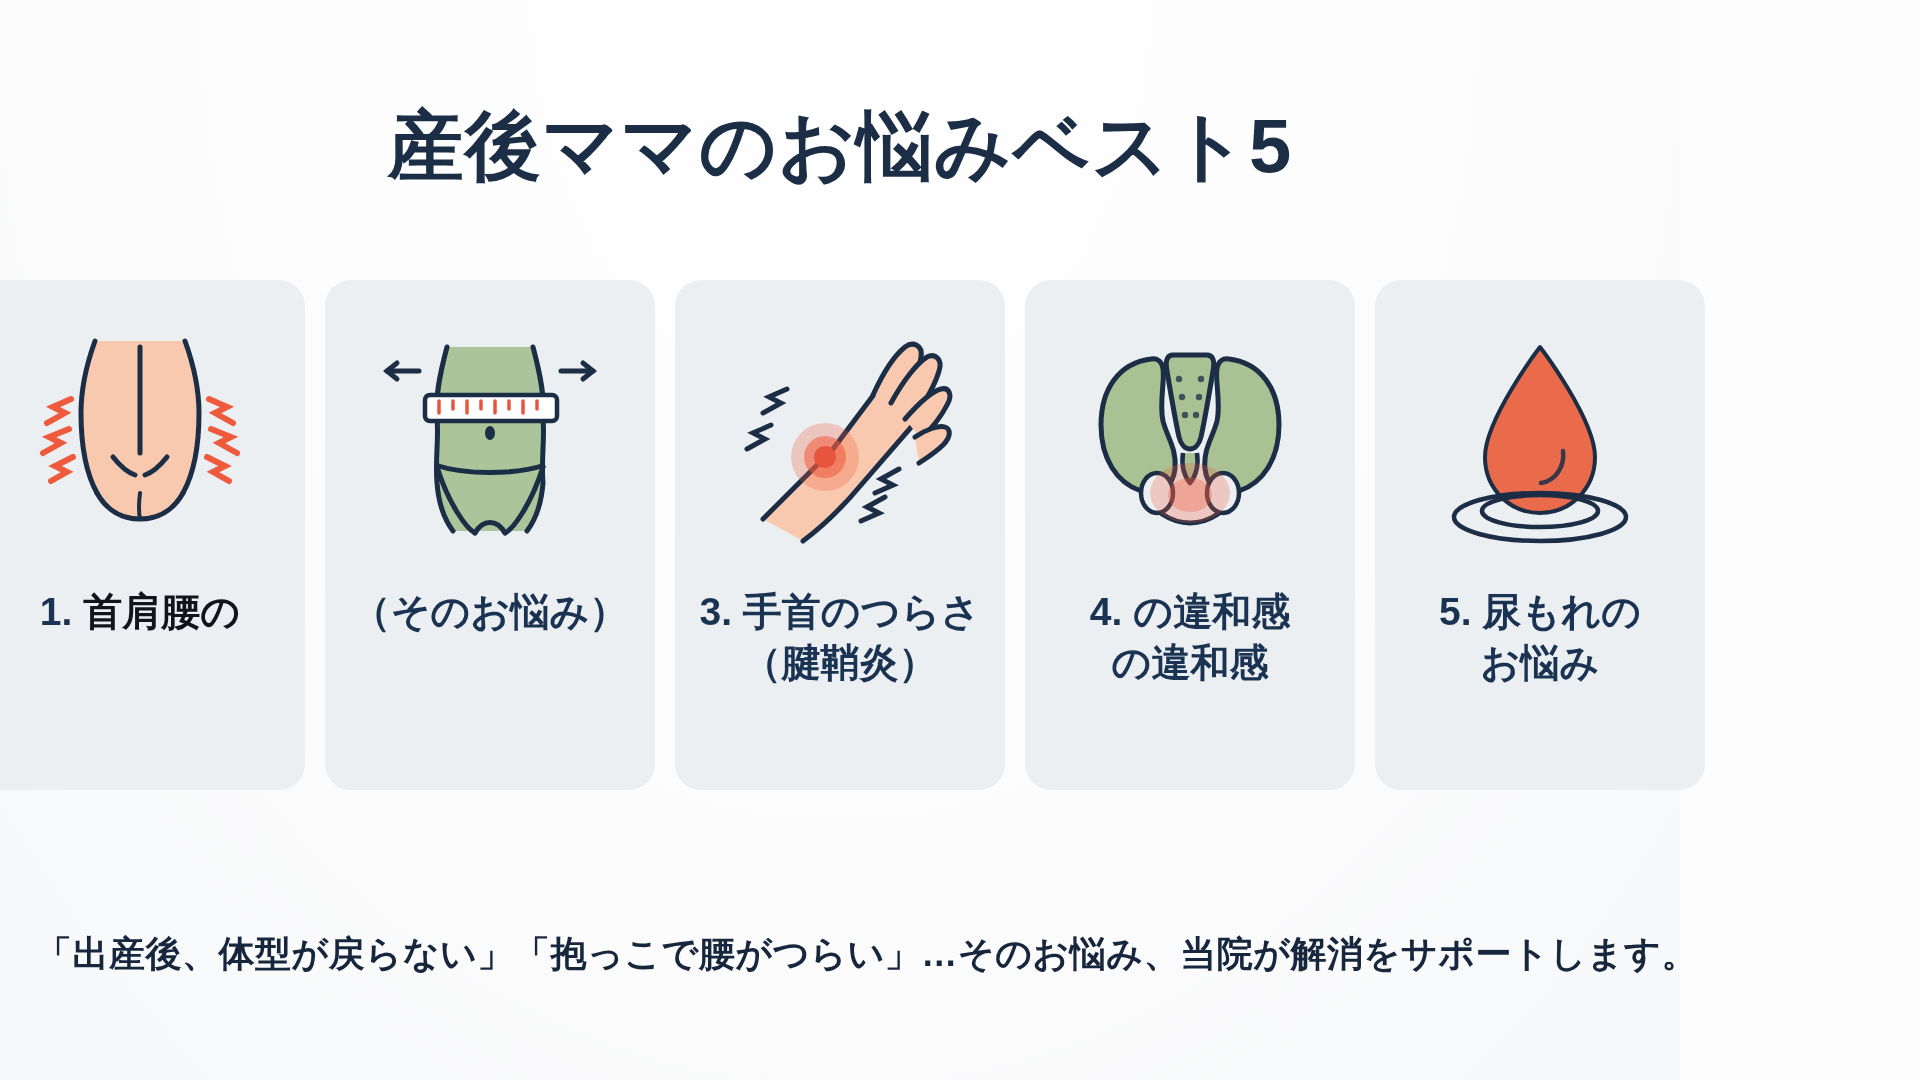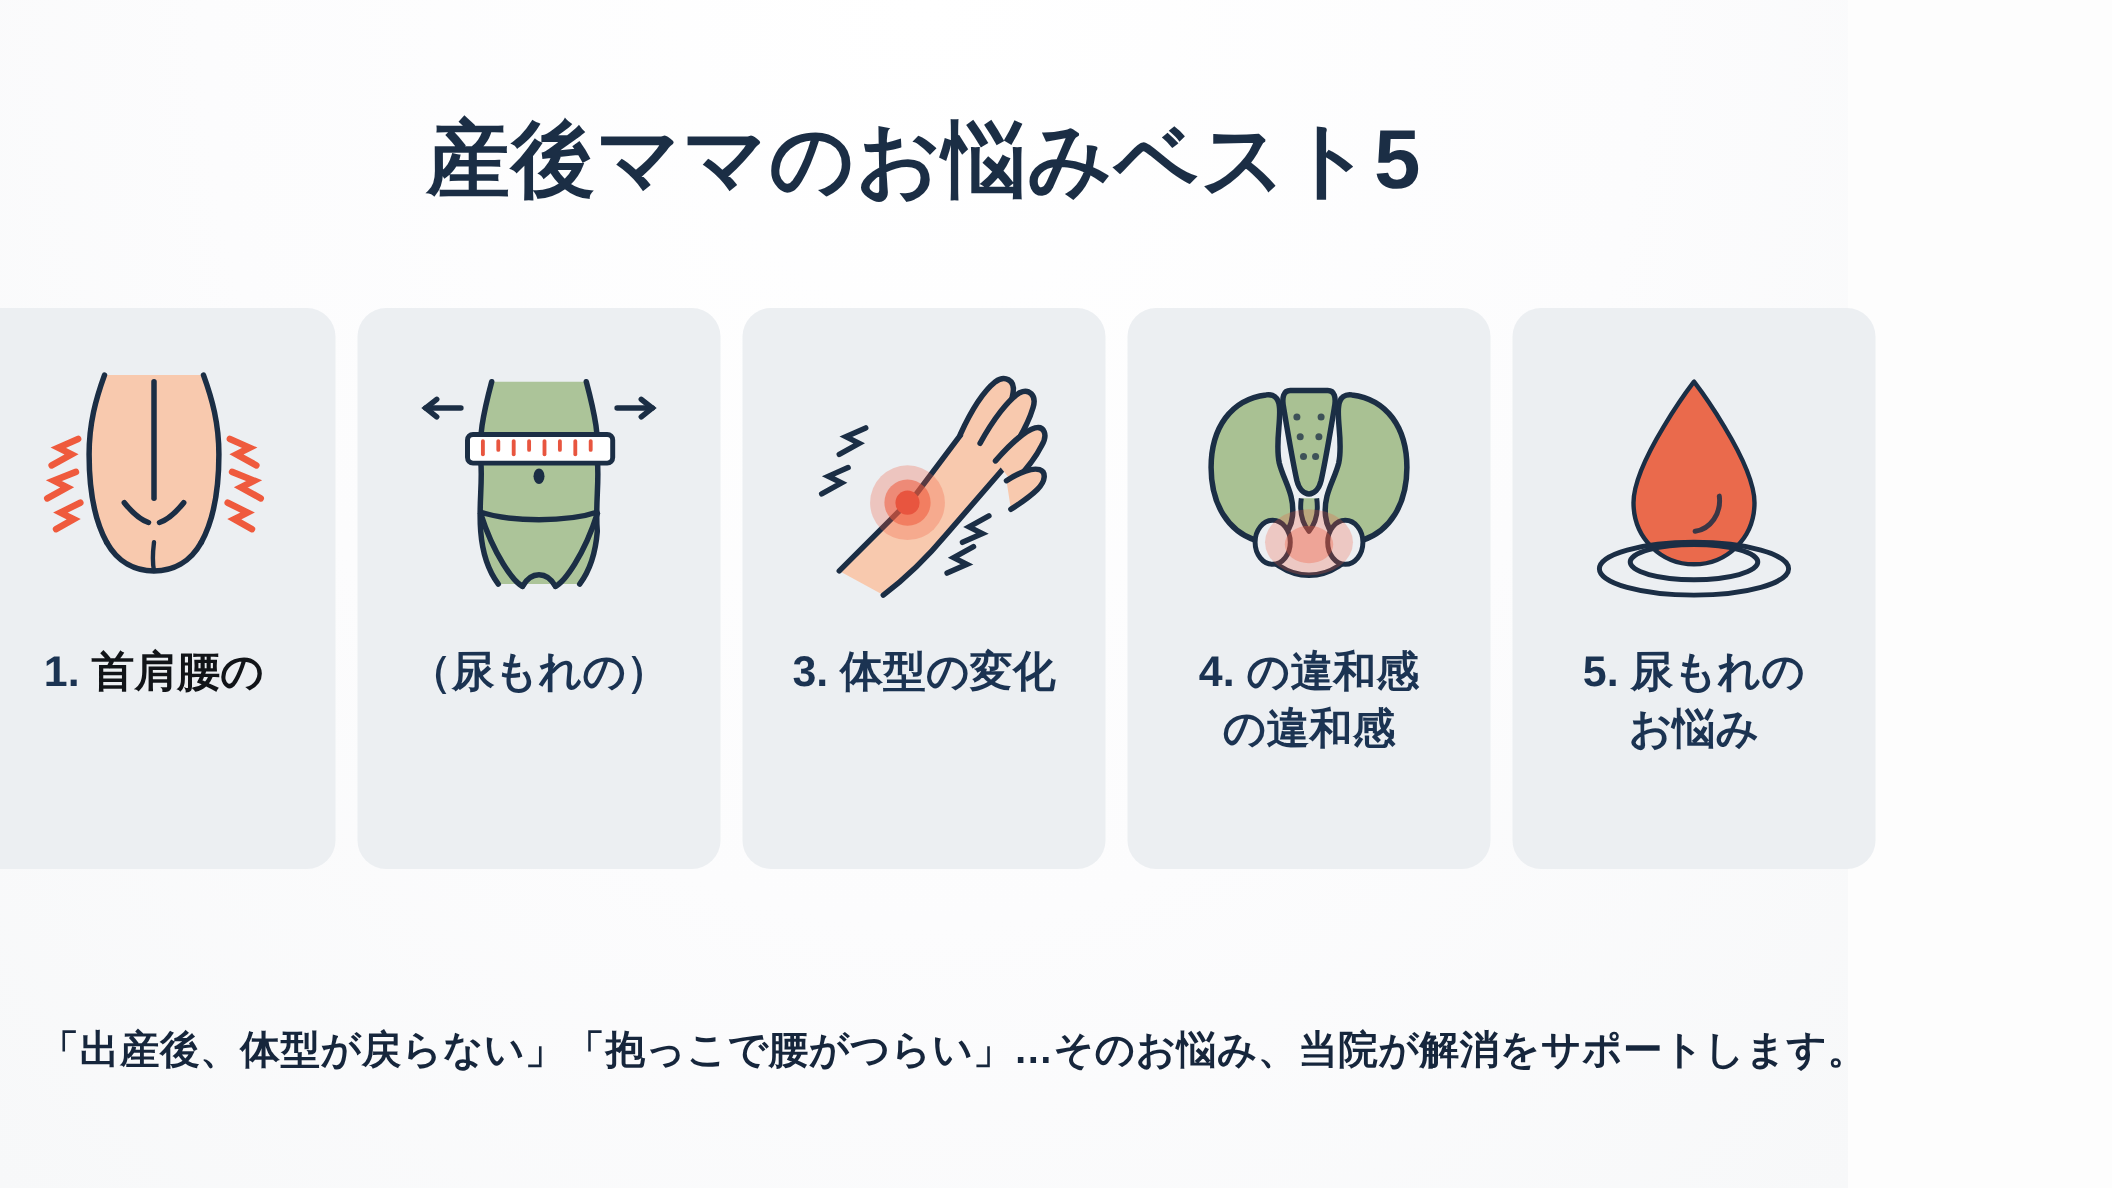--- a/index.html
+++ b/index.html
@@ -164,21 +164,21 @@
 
           <g stroke="#1b2e45" stroke-width="5" stroke-linecap="round" fill="none">
             <line x1="12" y1="38" x2="44" y2="38"></line>
             <path d="M22 30 L12 38 L22 46"></path>
             <line x1="218" y1="38" x2="186" y2="38"></line>
             <path d="M208 30 L218 38 L208 46"></path>
           </g>
         </svg>
       </div>
       <div class="card-label">
-        <span class="ln">（尿もれの）</span>
+        <span class="ln">（そのお悩み）</span>
       </div>
     </div>
 
     <div class="card">
       <div class="card-art">
         <svg width="230" height="215" viewBox="0 0 230 215">
 
           <path d="M38 186 C54 170 84 140 108 116 L150 60 C162 46 182 44 192 56 C200 66 198 80 188 92
                    L136 152 C116 176 94 196 78 208 Z" fill="#f8c9ae"></path>
           <path d="M38 186 C54 170 84 140 108 116 L150 60" fill="none" stroke="#1b2e45" stroke-width="5" stroke-linecap="round"></path>
@@ -197,21 +197,22 @@
 
           <g stroke="#1b2e45" stroke-width="5" stroke-linecap="round" fill="none">
             <path d="M62 56 L44 64 L56 70 L38 80"></path>
             <path d="M46 92 L28 100 L40 106 L22 116"></path>
             <path d="M150 160 L168 152 L156 146 L174 136"></path>
             <path d="M136 188 L154 180 L142 174 L160 164"></path>
           </g>
         </svg>
       </div>
       <div class="card-label">
-        <span class="ln"><span class="num">3.</span><span> 体型の変化</span></span>
+        <span class="ln"><span class="num">3.</span><span> 手首のつらさ</span></span>
+        <span class="ln">（腱鞘炎）</span>
       </div>
     </div>
 
     <div class="card">
       <div class="card-art">
         <svg width="230" height="215" viewBox="0 0 230 215">
 
           <path d="M76 26 C44 30 26 56 26 92 C26 126 42 150 66 158 C84 164 98 154 100 136
                    C102 116 92 104 88 88 C84 70 90 48 88 36 C87 28 82 25 76 26 Z" fill="#a9c193" stroke="#1b2e45" stroke-width="5" stroke-linejoin="round"></path>
 

